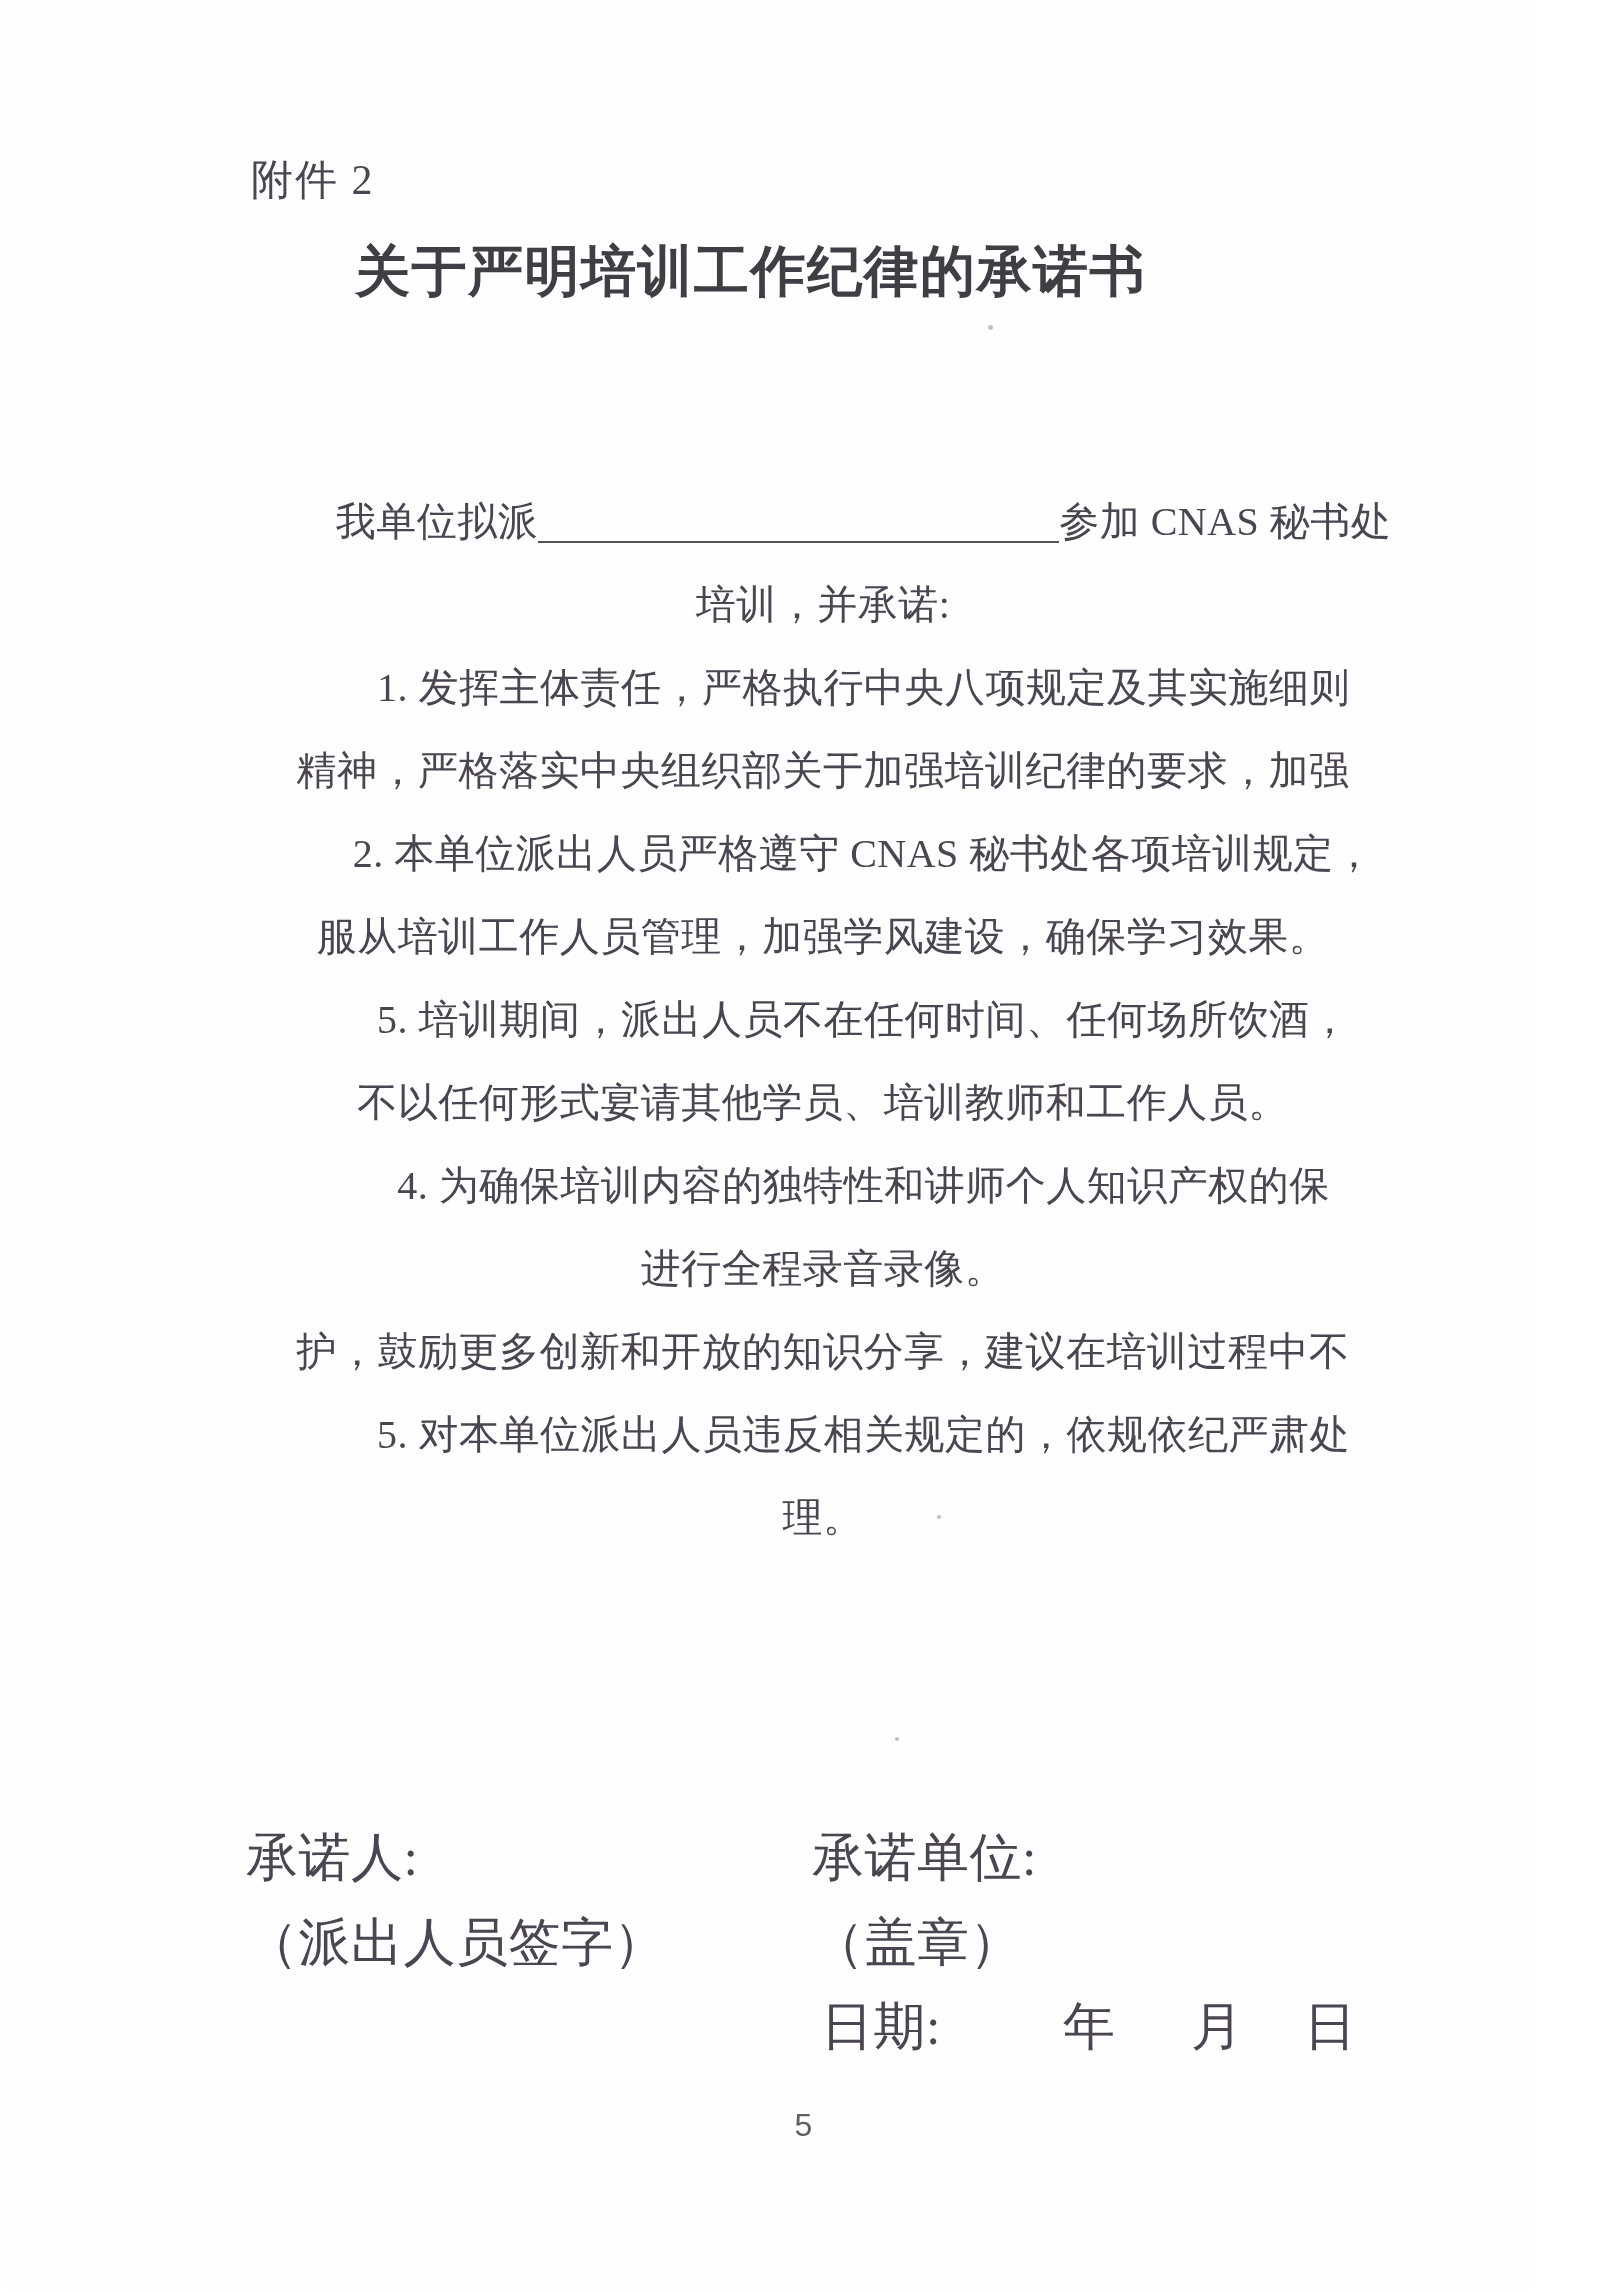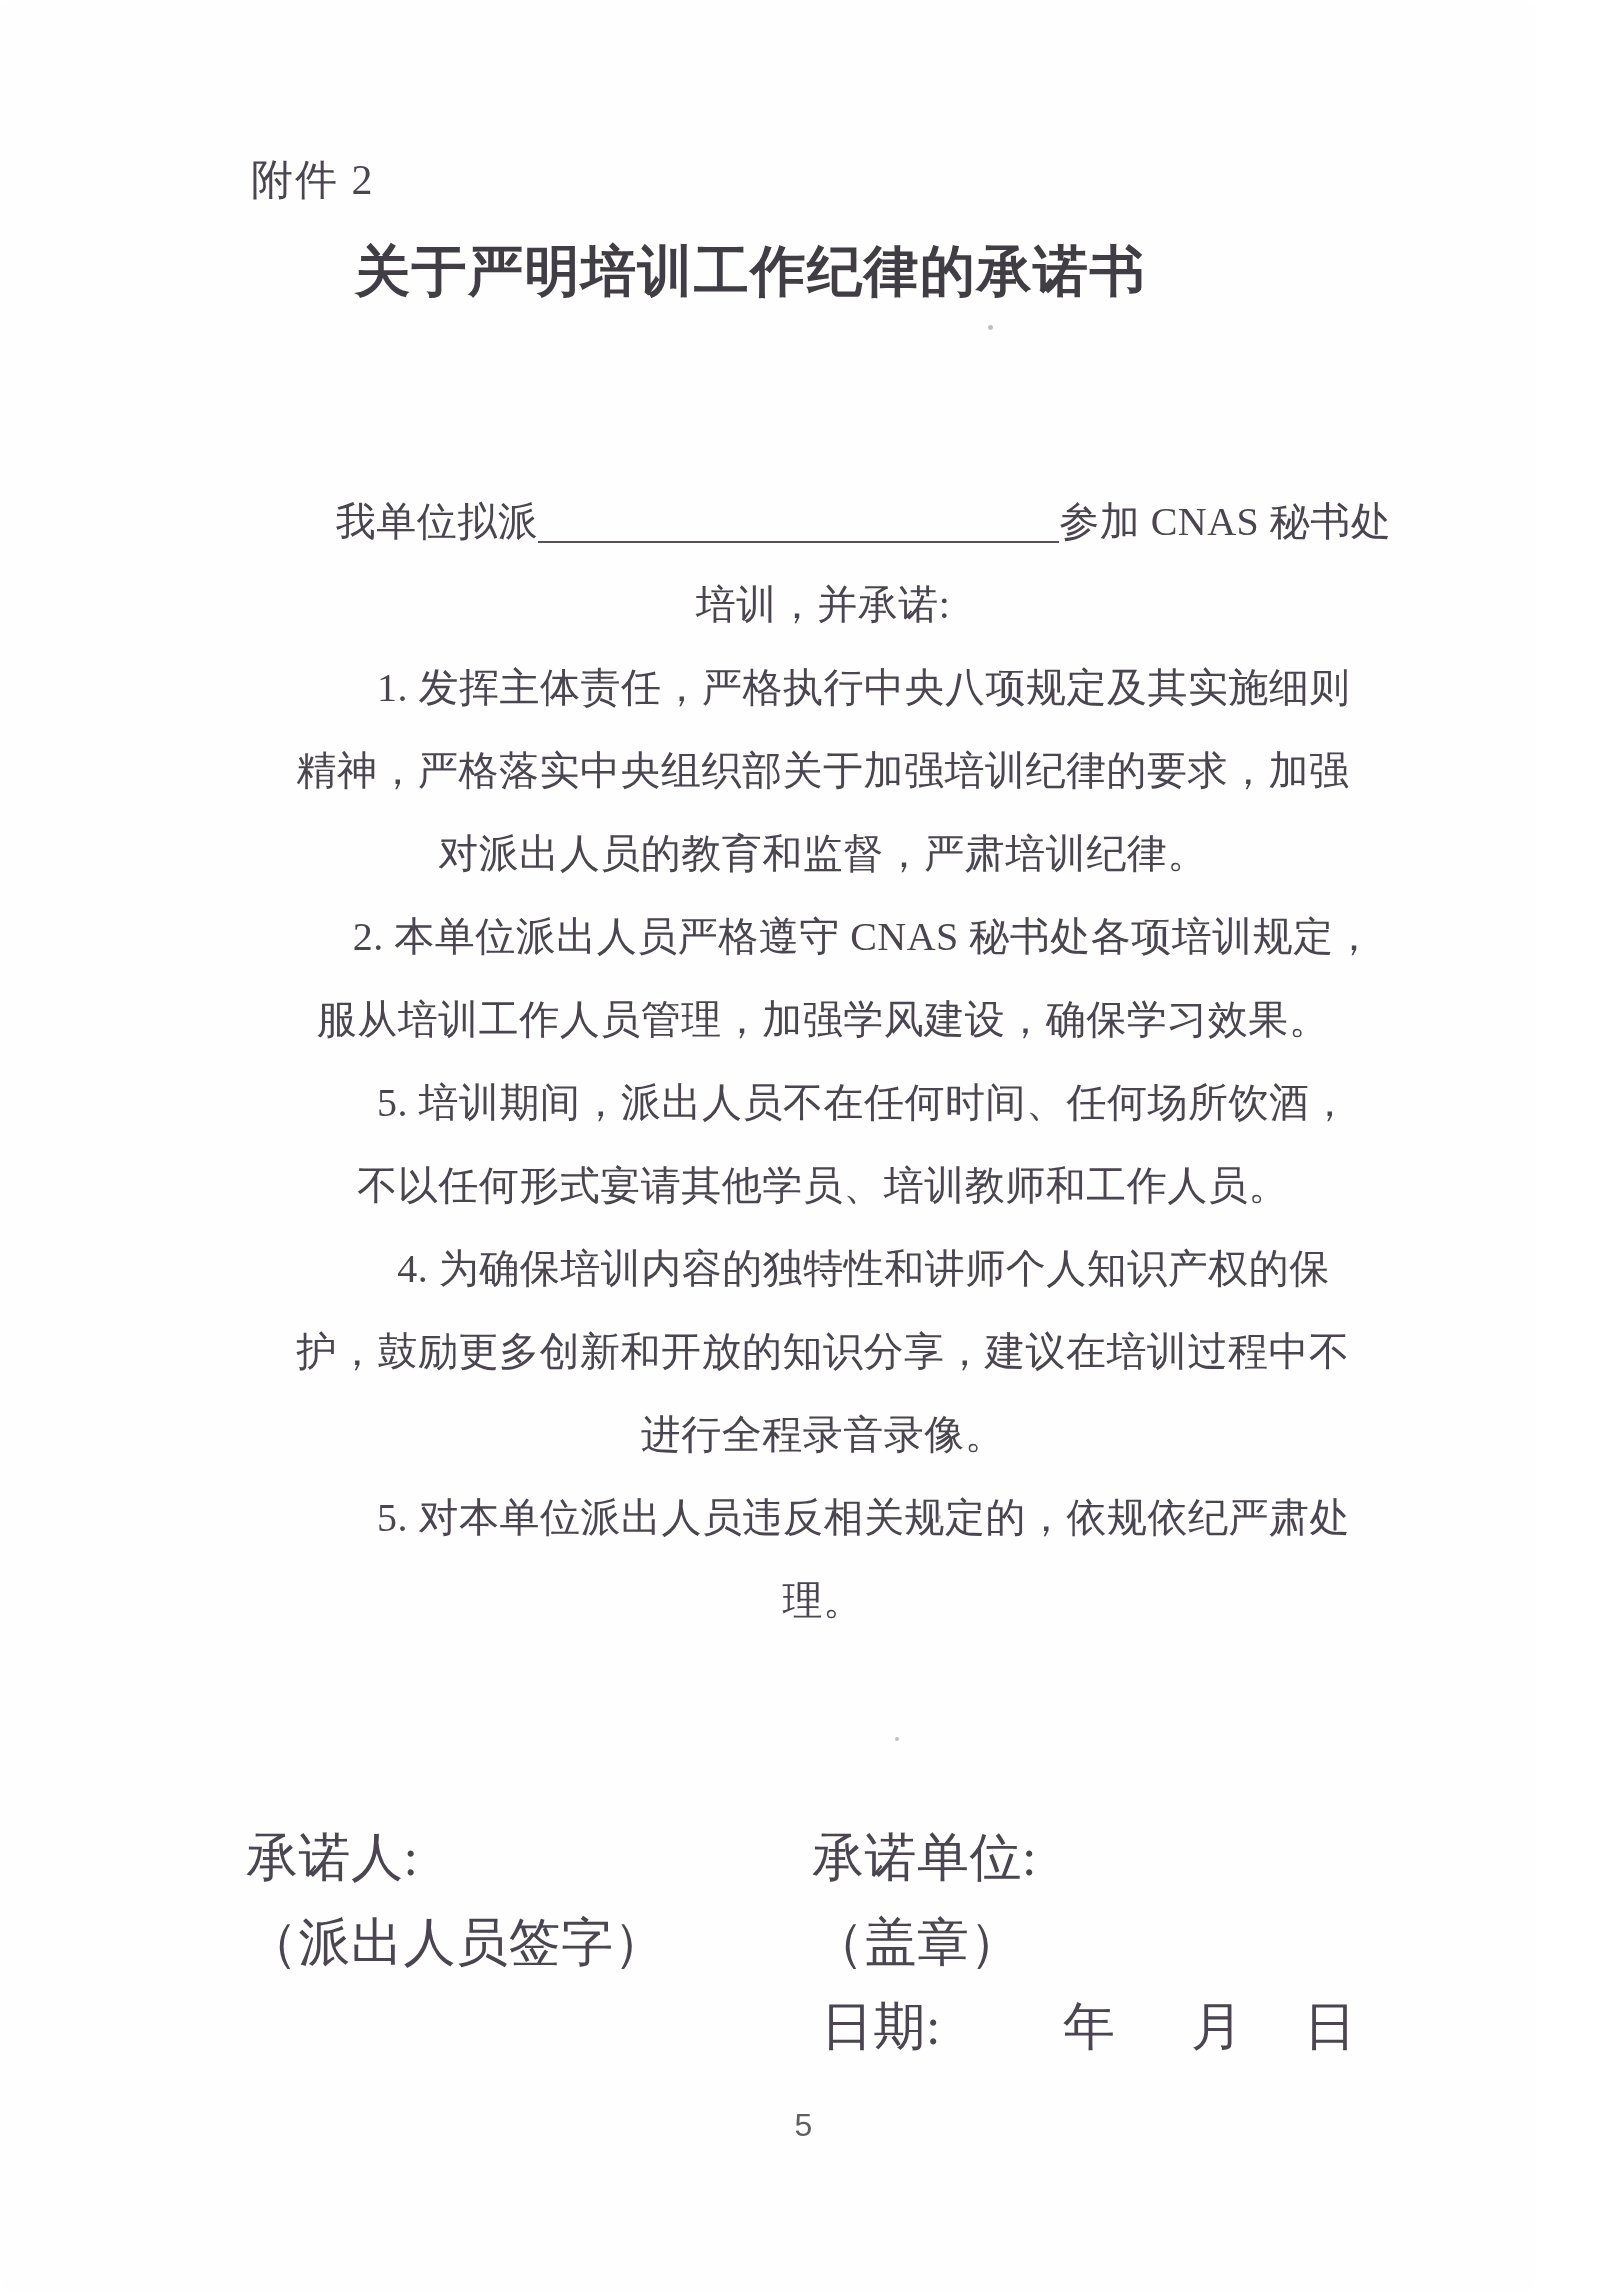--- a/index.html
+++ b/index.html
@@ -105,37 +105,36 @@
       <span class="indent"></span><span>我单位拟派</span><span class="blank b1"></span><span>参加 CNAS 秘书处</span>
     </div>
 
 
     <div class="line">培训，并承诺:</div>
 
     <div class="line">
       <span class="indent"></span><span>1. 发挥主体责任，严格执行中央八项规定及其实施细则</span>
     </div>
     <div class="line">精神，严格落实中央组织部关于加强培训纪律的要求，加强</div>
-    <div class="line">对派出人员的教育和监督，严肃培训纪律。</div>
 
     <div class="line">
       <span class="indent"></span><span>2. 本单位派出人员严格遵守 CNAS 秘书处各项培训规定，</span>
     </div>
     <div class="line">服从培训工作人员管理，加强学风建设，确保学习效果。</div>
 
     <div class="line">
       <span class="indent"></span><span>5. 培训期间，派出人员不在任何时间、任何场所饮酒，</span>
     </div>
     <div class="line">不以任何形式宴请其他学员、培训教师和工作人员。</div>
 
     <div class="line">
       <span class="indent"></span><span>4. 为确保培训内容的独特性和讲师个人知识产权的保</span>
     </div>
+    <div class="line">进行全程录音录像。</div>
     <div class="line">护，鼓励更多创新和开放的知识分享，建议在培训过程中不</div>
-    <div class="line">进行全程录音录像。</div>
 
     <div class="line">
       <span class="indent"></span><span>5. 对本单位派出人员违反相关规定的，依规依纪严肃处</span>
     </div>
     <div class="line">理。</div>
 
   </div>
 
   <div class="sig promiser-label">承诺人:</div>
   <div class="sig unit-label">承诺单位:</div>

